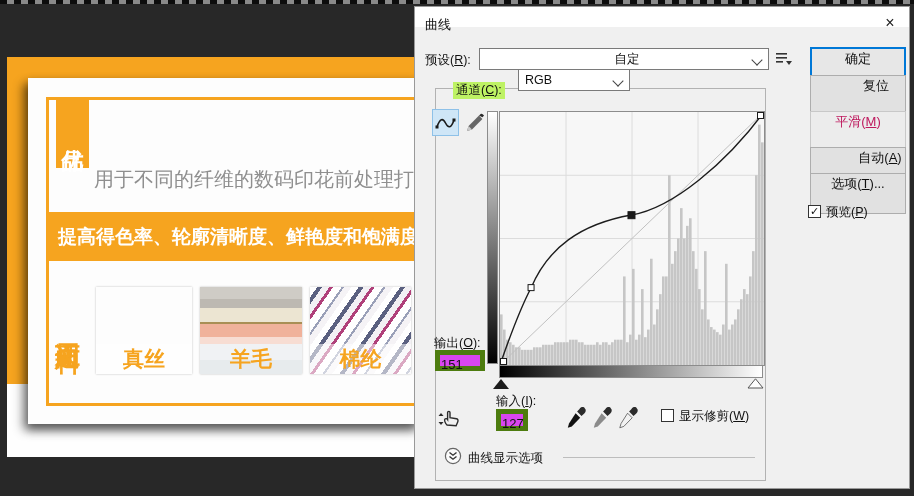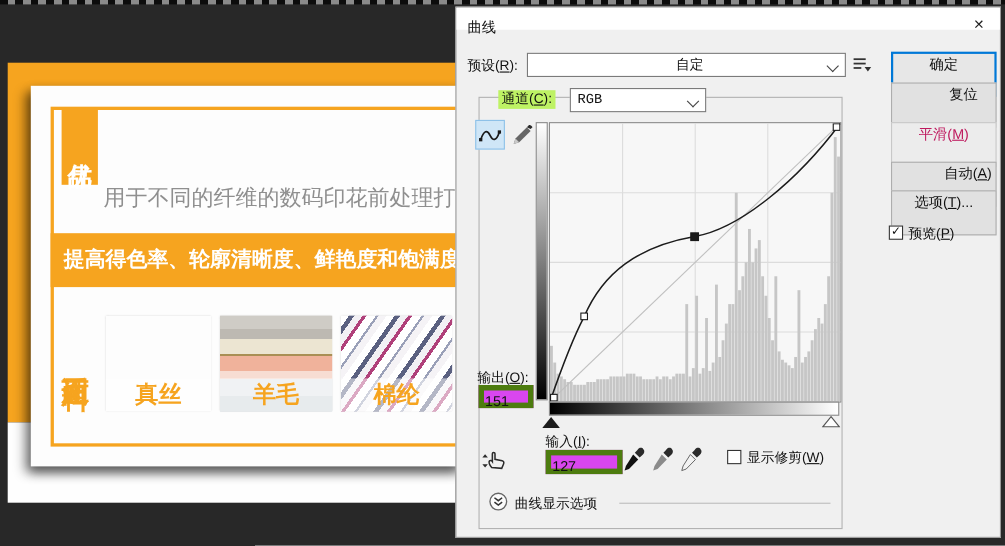--- a/index.html
+++ b/index.html
@@ -129,21 +129,21 @@
         <rect x="1" y="6" width="11" height="1.6" fill="#333"></rect>
         <rect x="1" y="10" width="7" height="1.6" fill="#333"></rect>
         <path d="M11,10 h6 l-3,4 z" fill="#333"></path>
       </svg>
     </div>
     <div class="btn default" style="left:395px;top:40px;">确定</div>
     <div class="btn" style="left:395px;top:68px;padding-left:36px;">复位</div>
 
     <div class="groupbox"></div>
     <span class="lbl mask" style="left:38px;top:75px;padding:0 3px;"><span>通道(</span><span class="k">C</span><span>):</span></span>
-    <div class="combo" style="left:103px;top:73px;width:124px;height:22px;font-family:Liberation Mono, monospace;">
+    <div class="combo" style="left:103px;top:62px;width:112px;height:22px;">
       <span>RGB</span>
       <span class="chev"></span>
     </div>
 
     <div class="btn disabled" style="left:395px;top:104px;"><span>平滑(</span><span class="k">M</span><span>)</span></div>
     <div class="btn" style="left:395px;top:140px;padding-left:44px;"><span>自动(</span><span class="k">A</span><span>)</span></div>
     <div class="btn" style="left:395px;top:166px;"><span>选项(</span><span class="k">T</span><span>)...</span></div>
     <div class="chkbox" style="left:393px;top:198px;">✓</div>
     <span class="chk-lbl" style="left:411px;top:197px;"><span>预览(</span><span class="k">P</span><span>)</span></span>
 
@@ -285,21 +285,21 @@
     <div class="field" style="left:20px;top:343px;width:50px;height:21px;">151</div>
 
     <div style="position:absolute;left:22px;top:398px;">
       <svg class="icon-svg" width="26" height="26" viewBox="0 0 26 26">
         <path d="M4,8 l2.5,3 h-5 z" fill="#2b2b2b"></path>
         <path d="M4,20 l2.5,-3 h-5 z" fill="#2b2b2b"></path>
         <path d="M10,20 c-2,-2 -3,-5 -2,-6 c0.8,-0.8 2,-0.3 2.6,0.6 l0,-7 c0,-1.6 2.4,-1.6 2.4,0 l0,5 l6.5,1.2 c1.6,0.4 1.8,1.8 1.2,3.2 l-1.6,3.8 z" fill="none" stroke="#2b2b2b" stroke-width="1.4"></path>
       </svg>
     </div>
     <span class="lbl" style="left:81px;top:386px;"><span>输入(</span><span class="k">I</span><span>):</span></span>
-    <div class="field" style="left:81px;top:402px;width:70px;height:22px;">127</div>
+    <div class="field" style="left:81px;top:402px;width:32px;height:22px;">127</div>
 
     <div style="position:absolute;left:150px;top:398px;">
       <svg class="icon-svg" width="22" height="27" viewBox="0 0 22 27">
         <path d="M14.5,4 c1.4,-2.4 4.4,-2.4 5.4,-0.6 c1.4,1.2 1,3.6 -0.6,5 l-2.8,2.6 -4.4,-4.4 z" fill="#2b2b2b"></path>
         <path d="M10.6,8.2 l4.6,4.6 -8.4,8.6 -4,1.4 1.2,-4.2 z" fill="#111"></path>
       </svg>
     </div>
     <div style="position:absolute;left:176px;top:398px;">
       <svg class="icon-svg" width="22" height="27" viewBox="0 0 22 27">
         <path d="M14.5,4 c1.4,-2.4 4.4,-2.4 5.4,-0.6 c1.4,1.2 1,3.6 -0.6,5 l-2.8,2.6 -4.4,-4.4 z" fill="#2b2b2b"></path>

